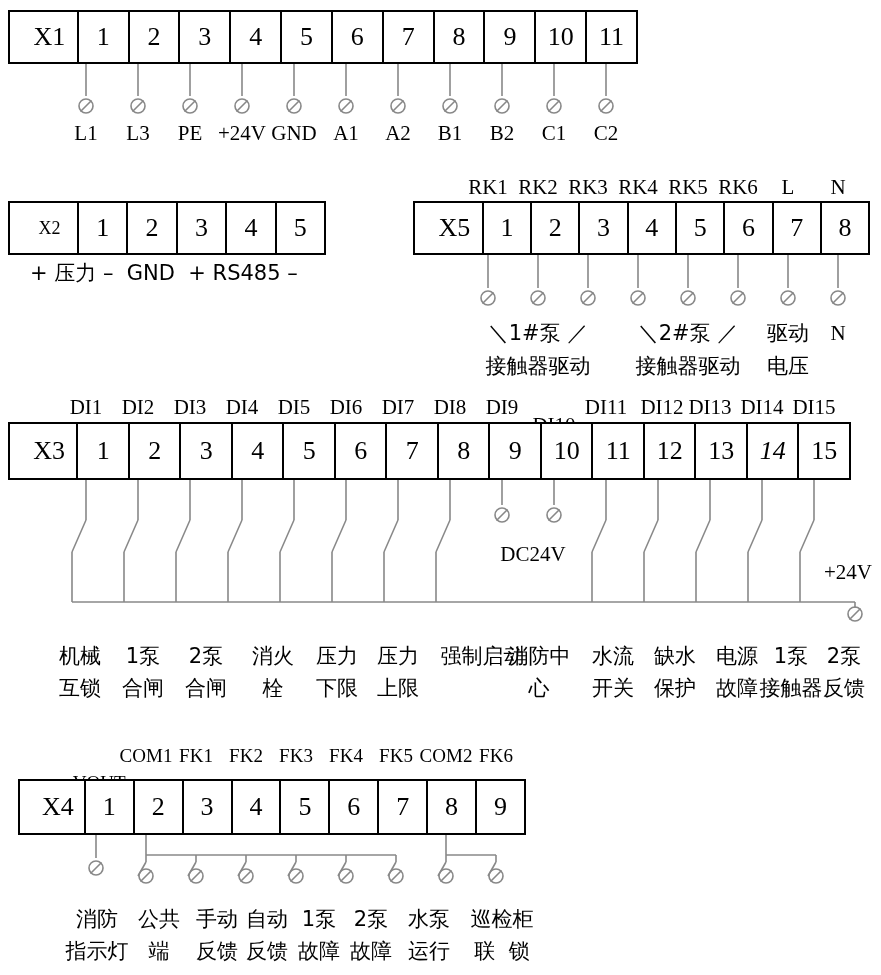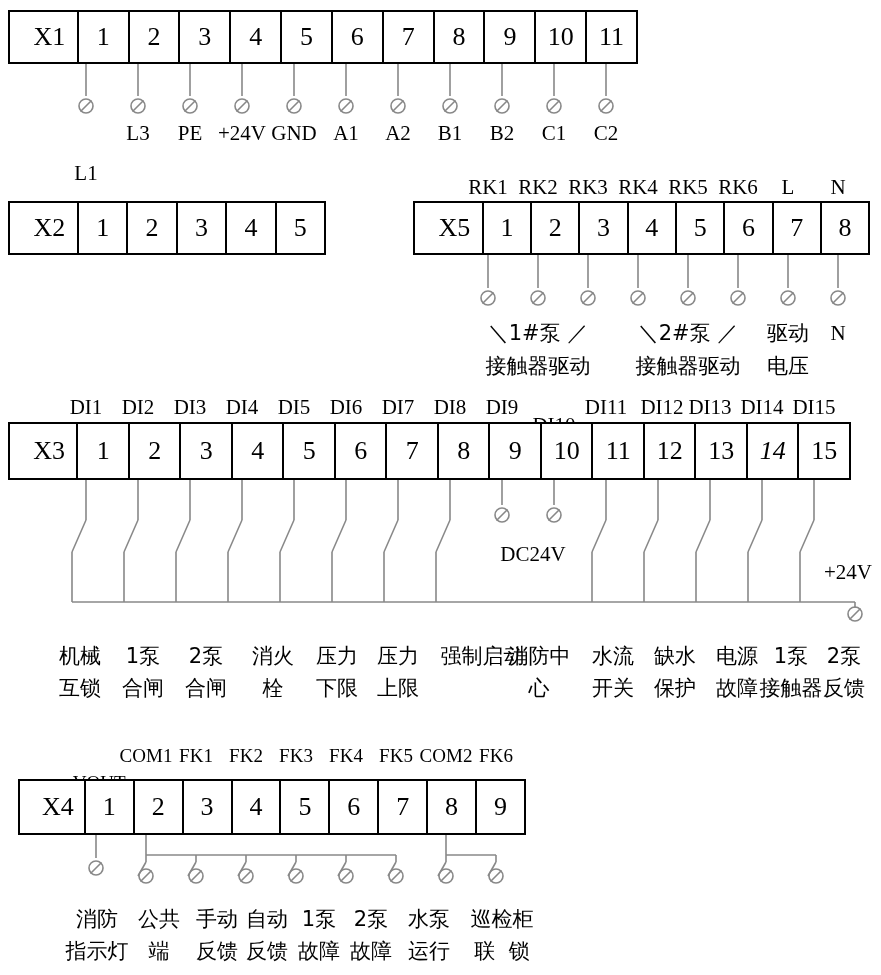--- a/index.html
+++ b/index.html
@@ -251,41 +251,42 @@
     <div class="cell" style="width:52px;">4</div>
     <div class="cell" style="width:52px;">5</div>
     <div class="cell" style="width:52px;">6</div>
     <div class="cell" style="width:52px;">7</div>
     <div class="cell" style="width:52px;">8</div>
     <div class="cell" style="width:52px;">9</div>
     <div class="cell" style="width:52px;">10</div>
     <div class="cell" style="width:52px;">11</div>
   </div>
 
-  <div class="lbl" style="left:56px;  top:122px; width:60px;margin-top:40px;">L1</div>
+  <div class="lbl" style="left:56px;  top:122px; width:60px;">L1</div>
   <div class="lbl" style="left:108px; top:122px; width:60px;">L3</div>
   <div class="lbl" style="left:160px; top:122px; width:60px;">PE</div>
   <div class="lbl" style="left:206px; top:122px; width:72px;">+24V</div>
   <div class="lbl" style="left:260px; top:122px; width:68px;">GND</div>
   <div class="lbl" style="left:316px; top:122px; width:60px;">A1</div>
   <div class="lbl" style="left:368px; top:122px; width:60px;">A2</div>
   <div class="lbl" style="left:420px; top:122px; width:60px;">B1</div>
   <div class="lbl" style="left:472px; top:122px; width:60px;">B2</div>
   <div class="lbl" style="left:524px; top:122px; width:60px;">C1</div>
   <div class="lbl" style="left:576px; top:122px; width:60px;">C2</div>
 
   <div class="blk" style="left:8px; top:201px; width:318px; height:54px;">
-    <div class="cell" style="width:58px; font-size:26px;text-align:center;">X2</div>
+    <div class="cell" style="width:58px; font-size:18px;text-align:center;">X2</div>
     <div class="cell" style="width:52px;">1</div>
     <div class="cell" style="width:52px;">2</div>
     <div class="cell" style="width:52px;">3</div>
     <div class="cell" style="width:52px;">4</div>
     <div class="cell" style="width:52px;">5</div>
   </div>
 
+  <div class="lbl cn" style="left:30px; top:262px; width:300px; text-align:left;">+ 压力 –  GND  + RS485 –</div>
 
   <div class="lbl" style="left:458px; top:176px; width:60px;">RK1</div>
   <div class="lbl" style="left:508px; top:176px; width:60px;">RK2</div>
   <div class="lbl" style="left:558px; top:176px; width:60px;">RK3</div>
   <div class="lbl" style="left:608px; top:176px; width:60px;">RK4</div>
   <div class="lbl" style="left:658px; top:176px; width:60px;">RK5</div>
   <div class="lbl" style="left:708px; top:176px; width:60px;">RK6</div>
   <div class="lbl" style="left:758px; top:176px; width:60px;">L</div>
   <div class="lbl" style="left:808px; top:176px; width:60px;">N</div>
 

